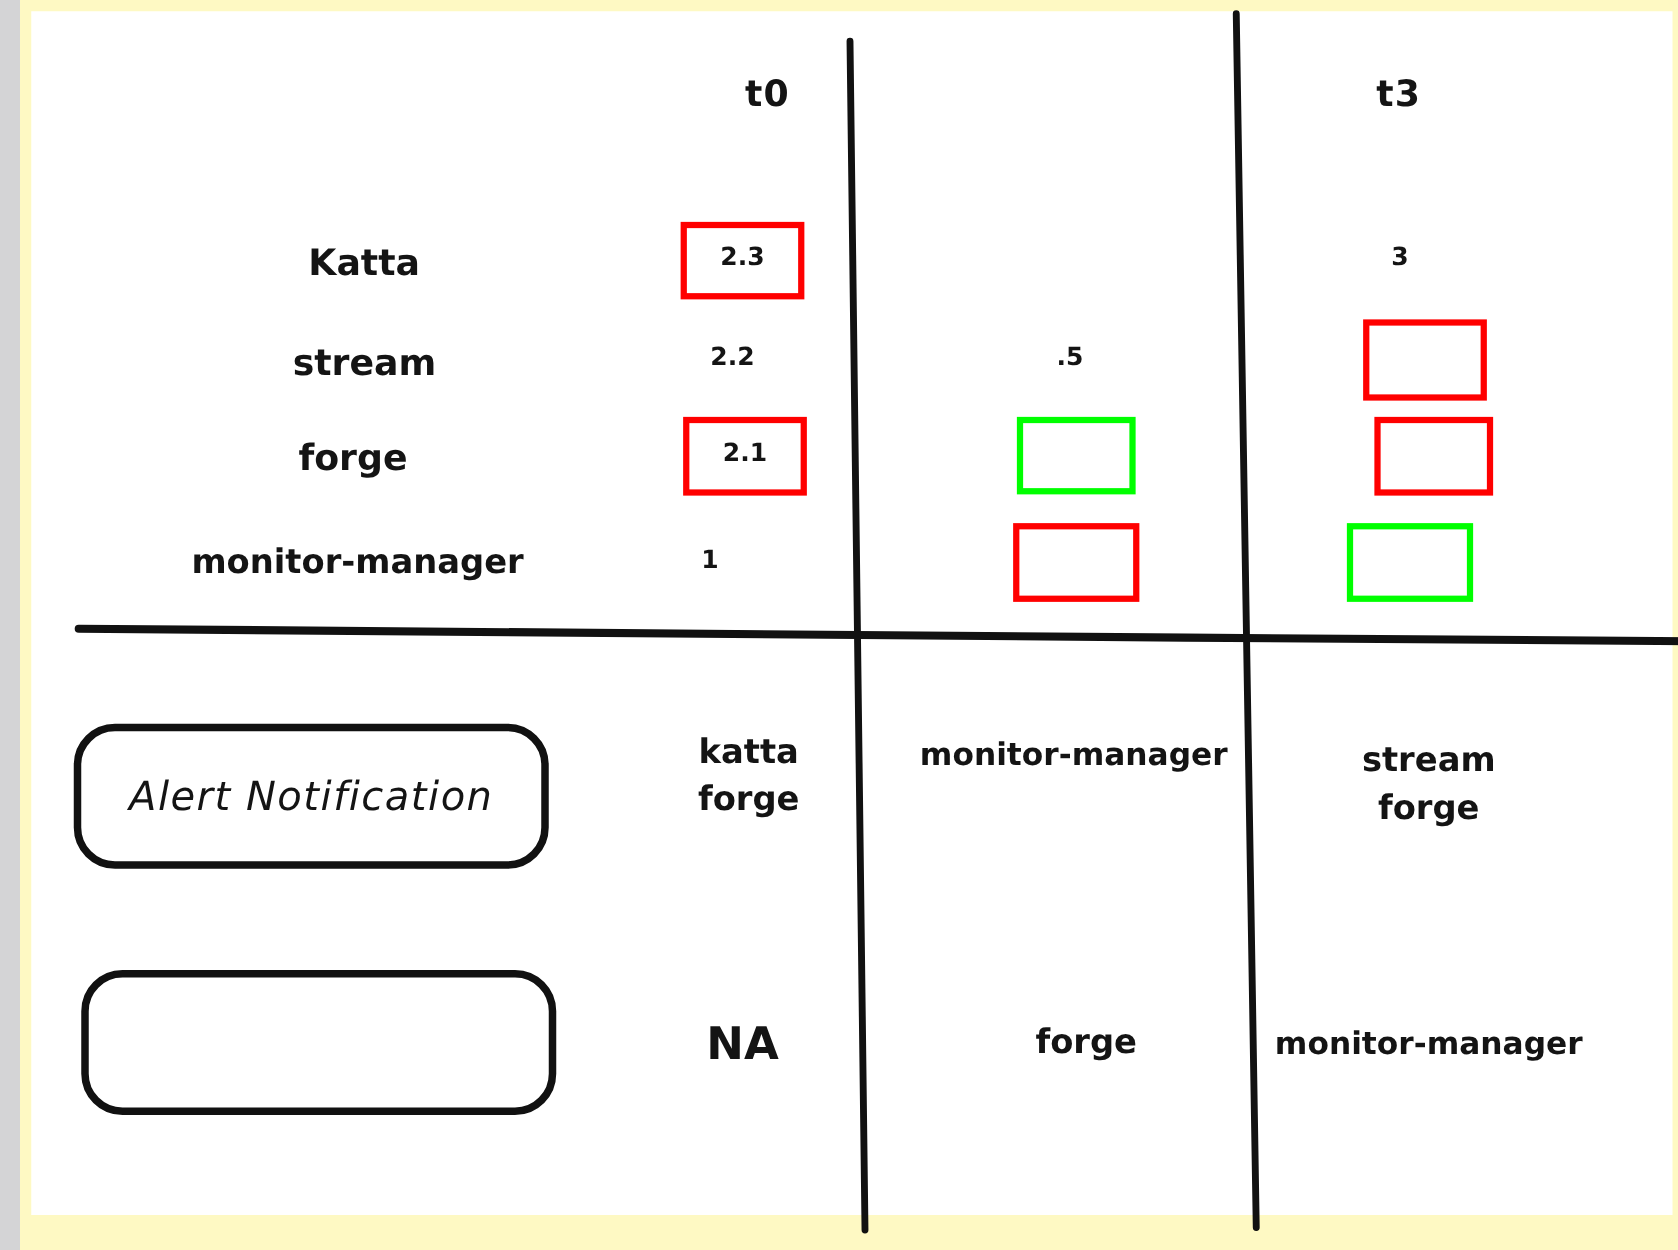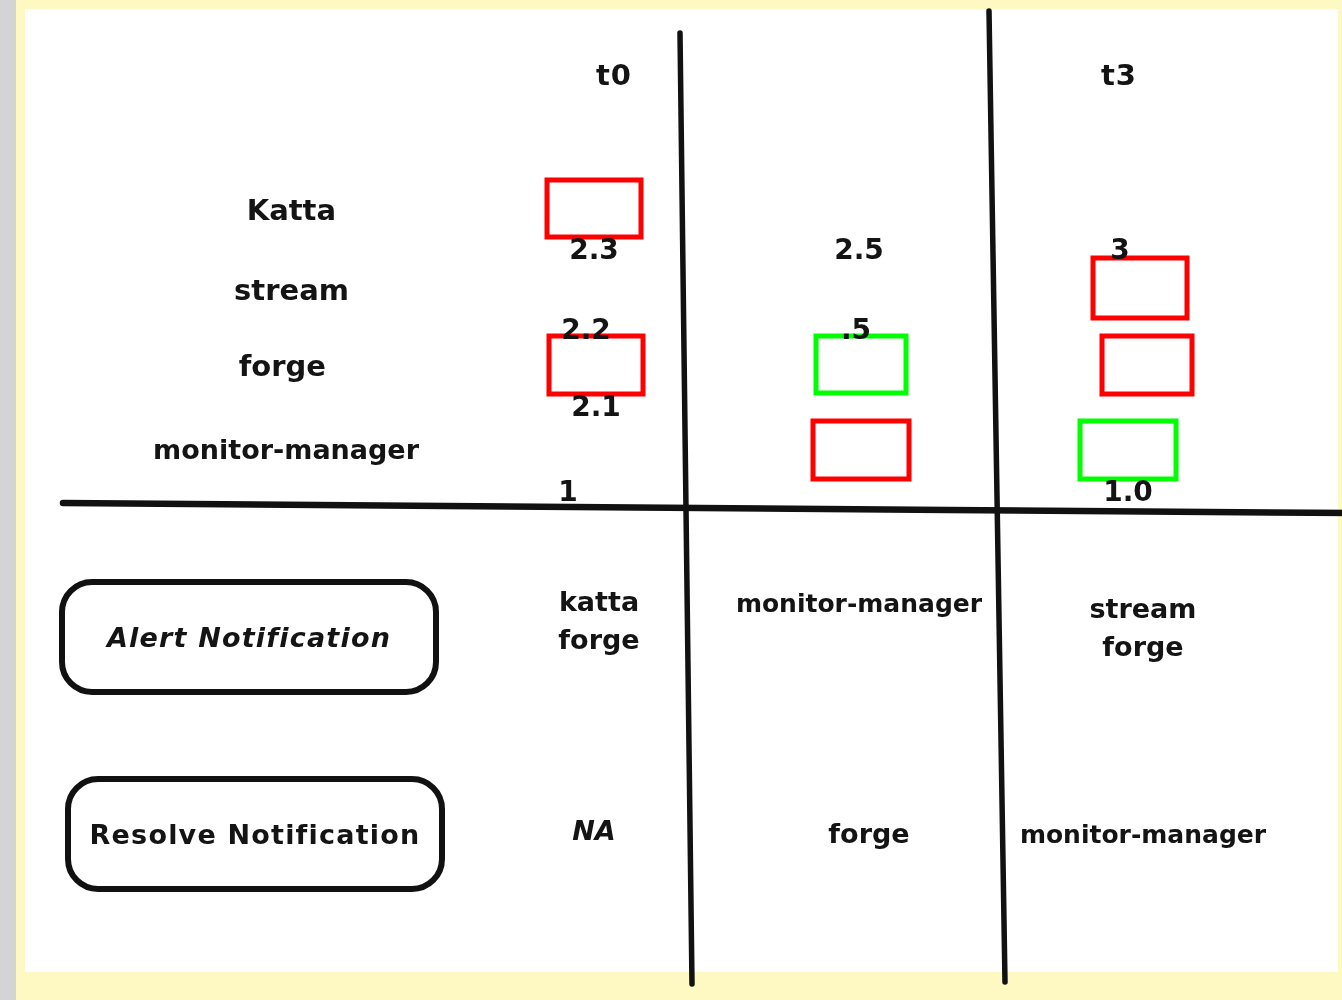--- a/index.html
+++ b/index.html
@@ -55,51 +55,49 @@
     font-size: 29px;
     font-weight: 600;
     letter-spacing: 1px;
   }
   .row-label {
     font-size: 29px;
     font-weight: 600;
     text-align: right;
   }
   .value {
-    font-size: 28px;
+    font-size: 20px;
     font-weight: 600;
-    margin-top: 40px;
   }
   .value.boxed {
     font-weight: 700;
   }
   .notif-value {
     font-size: 27px;
     font-weight: 600;
     line-height: 1.42;
   }
   .notif-value.small {
     font-size: 25px;
   }
   .na {
-    font-style: italic;
-    font-size: 27px;
+    font-size: 36px;
     font-weight: 600;
   }
 
   
   .tagbox {
     position: absolute;
     display: flex;
     align-items: center;
     justify-content: center;
   }
   .tagbox .tagtext {
-    font-size: 27px;
-    font-weight: 700;
+    font-size: 32px;
+    font-weight: 400;
     color: #141414;
     letter-spacing: 1.2px;
     position: relative;
     z-index: 2;
   }
   .tagbox .tagtext.italicish {
     font-style: italic;
   }
   .tagbox svg {
     position: absolute;
@@ -138,30 +136,28 @@
 
   <div class="cell col-head w160" style="left:598px; top:58px;">t0</div>
   <div class="cell col-head w160" style="left:1103px; top:58px;">t3</div>
 
   <div class="cell row-label" style="left:120px; top:193px; width:200px;">Katta</div>
   <div class="cell row-label" style="left:120px; top:273px; width:213px;">stream</div>
   <div class="cell row-label" style="left:120px; top:349px; width:190px;">forge</div>
   <div class="cell row-label" style="left:120px; top:434px; width:283px; font-size:27px;">monitor-manager</div>
 
   <div class="cell value boxed w160" style="left:578px; top:193px;">2.3</div>
-  <div class="cell value w160" style="left:843px; top:193px;">2.5</div>
   <div class="cell value w160" style="left:1104px; top:193px;">3</div>
 
   <div class="cell value w160" style="left:570px; top:273px;">2.2</div>
   <div class="cell value w160" style="left:840px; top:273px;">.5</div>
 
   <div class="cell value boxed w160" style="left:580px; top:350px;">2.1</div>
 
   <div class="cell value w160" style="left:552px; top:435px;">1</div>
-  <div class="cell value boxed w160" style="left:1112px; top:435px;">1.0</div>
 
   <div class="tagbox" style="left:42px; top:578px; width:382px; height:118px;">
     <svg width="382" height="118" viewBox="0 0 382 118" xmlns="http://www.w3.org/2000/svg">
       <rect x="4" y="4" width="374" height="110" rx="30" ry="30" fill="#ffffff" stroke="#111111" stroke-width="6"></rect>
     </svg>
     <span class="tagtext italicish">Alert Notification</span>
   </div>
 
   <div class="cell notif-value w260" style="left:583px; top:583px;">
     <div>katta</div>
@@ -172,19 +168,18 @@
   </div>
   <div class="cell notif-value w260" style="left:1127px; top:590px;">
     <div>stream</div>
     <div>forge</div>
   </div>
 
   <div class="tagbox" style="left:48px; top:775px; width:382px; height:118px;">
     <svg width="382" height="118" viewBox="0 0 382 118" xmlns="http://www.w3.org/2000/svg">
       <rect x="4" y="4" width="374" height="110" rx="30" ry="30" fill="#ffffff" stroke="#111111" stroke-width="6"></rect>
     </svg>
-    <span class="tagtext">Resolve Notification</span>
   </div>
 
   <div class="cell na w260" style="left:578px; top:815px;">NA</div>
   <div class="cell notif-value w260" style="left:853px; top:815px;">forge</div>
   <div class="cell notif-value small w300" style="left:1127px; top:817px;">monitor-manager</div>
 </div>
 
 </body></html>

